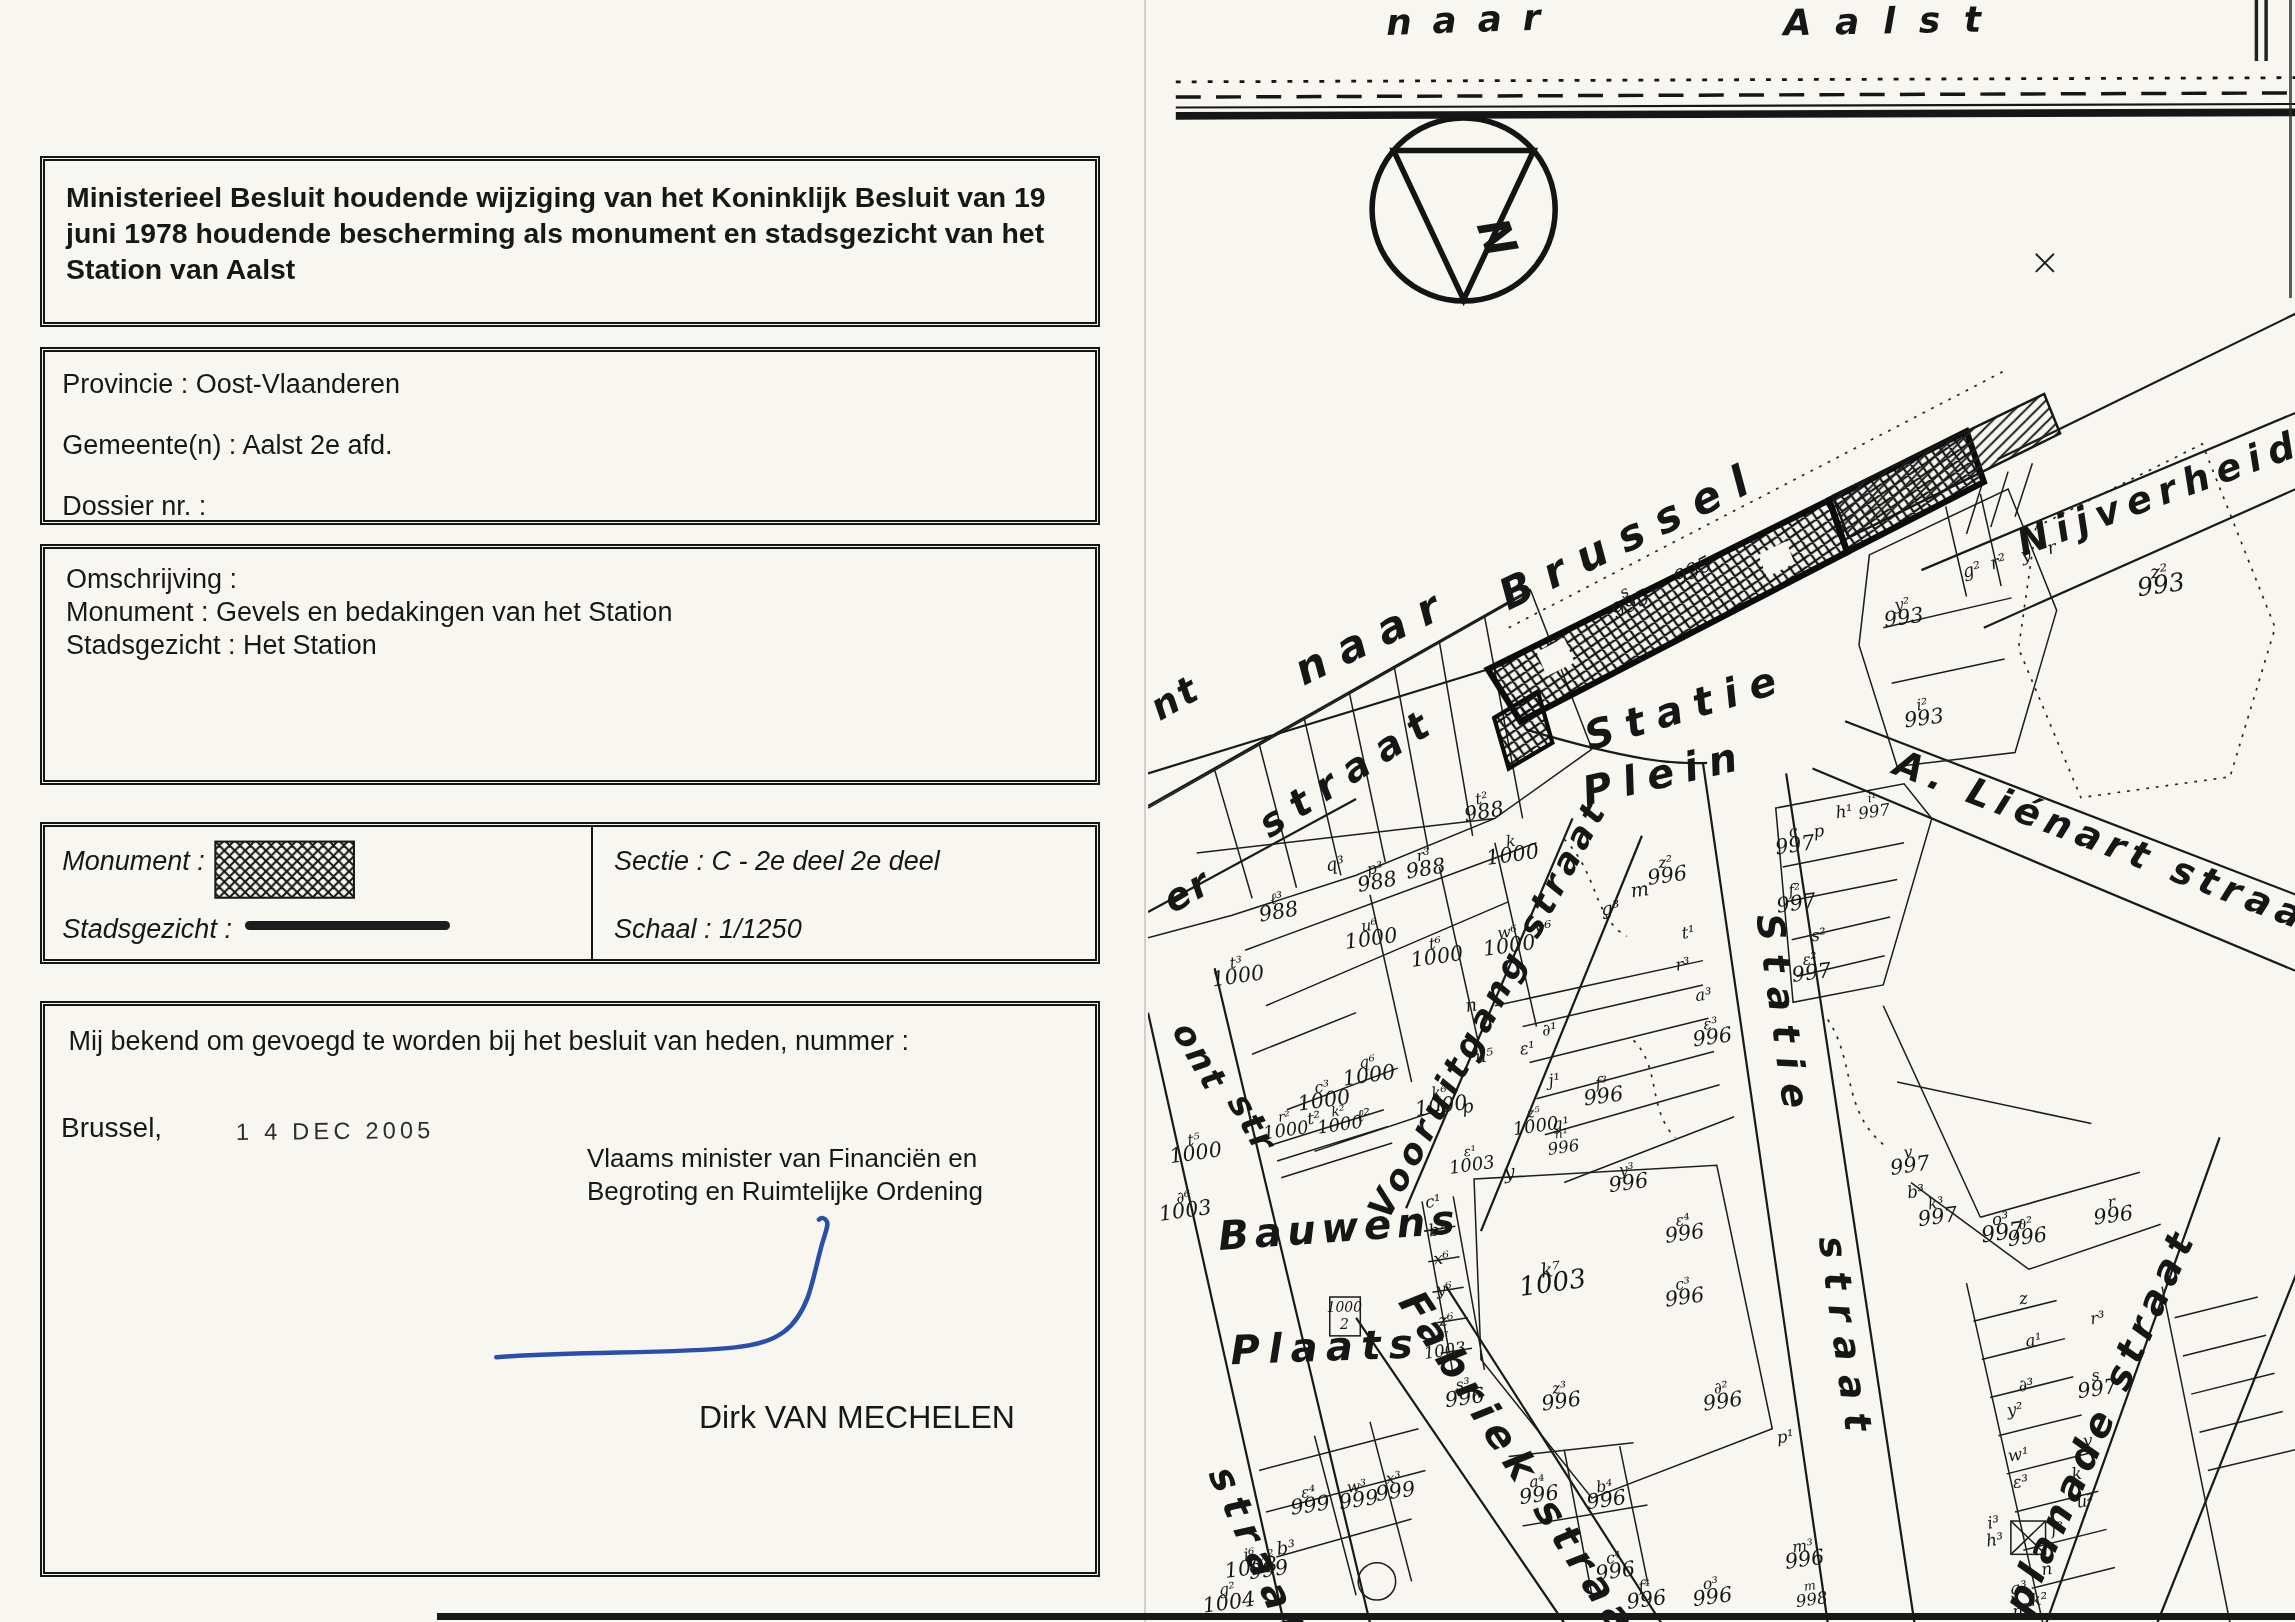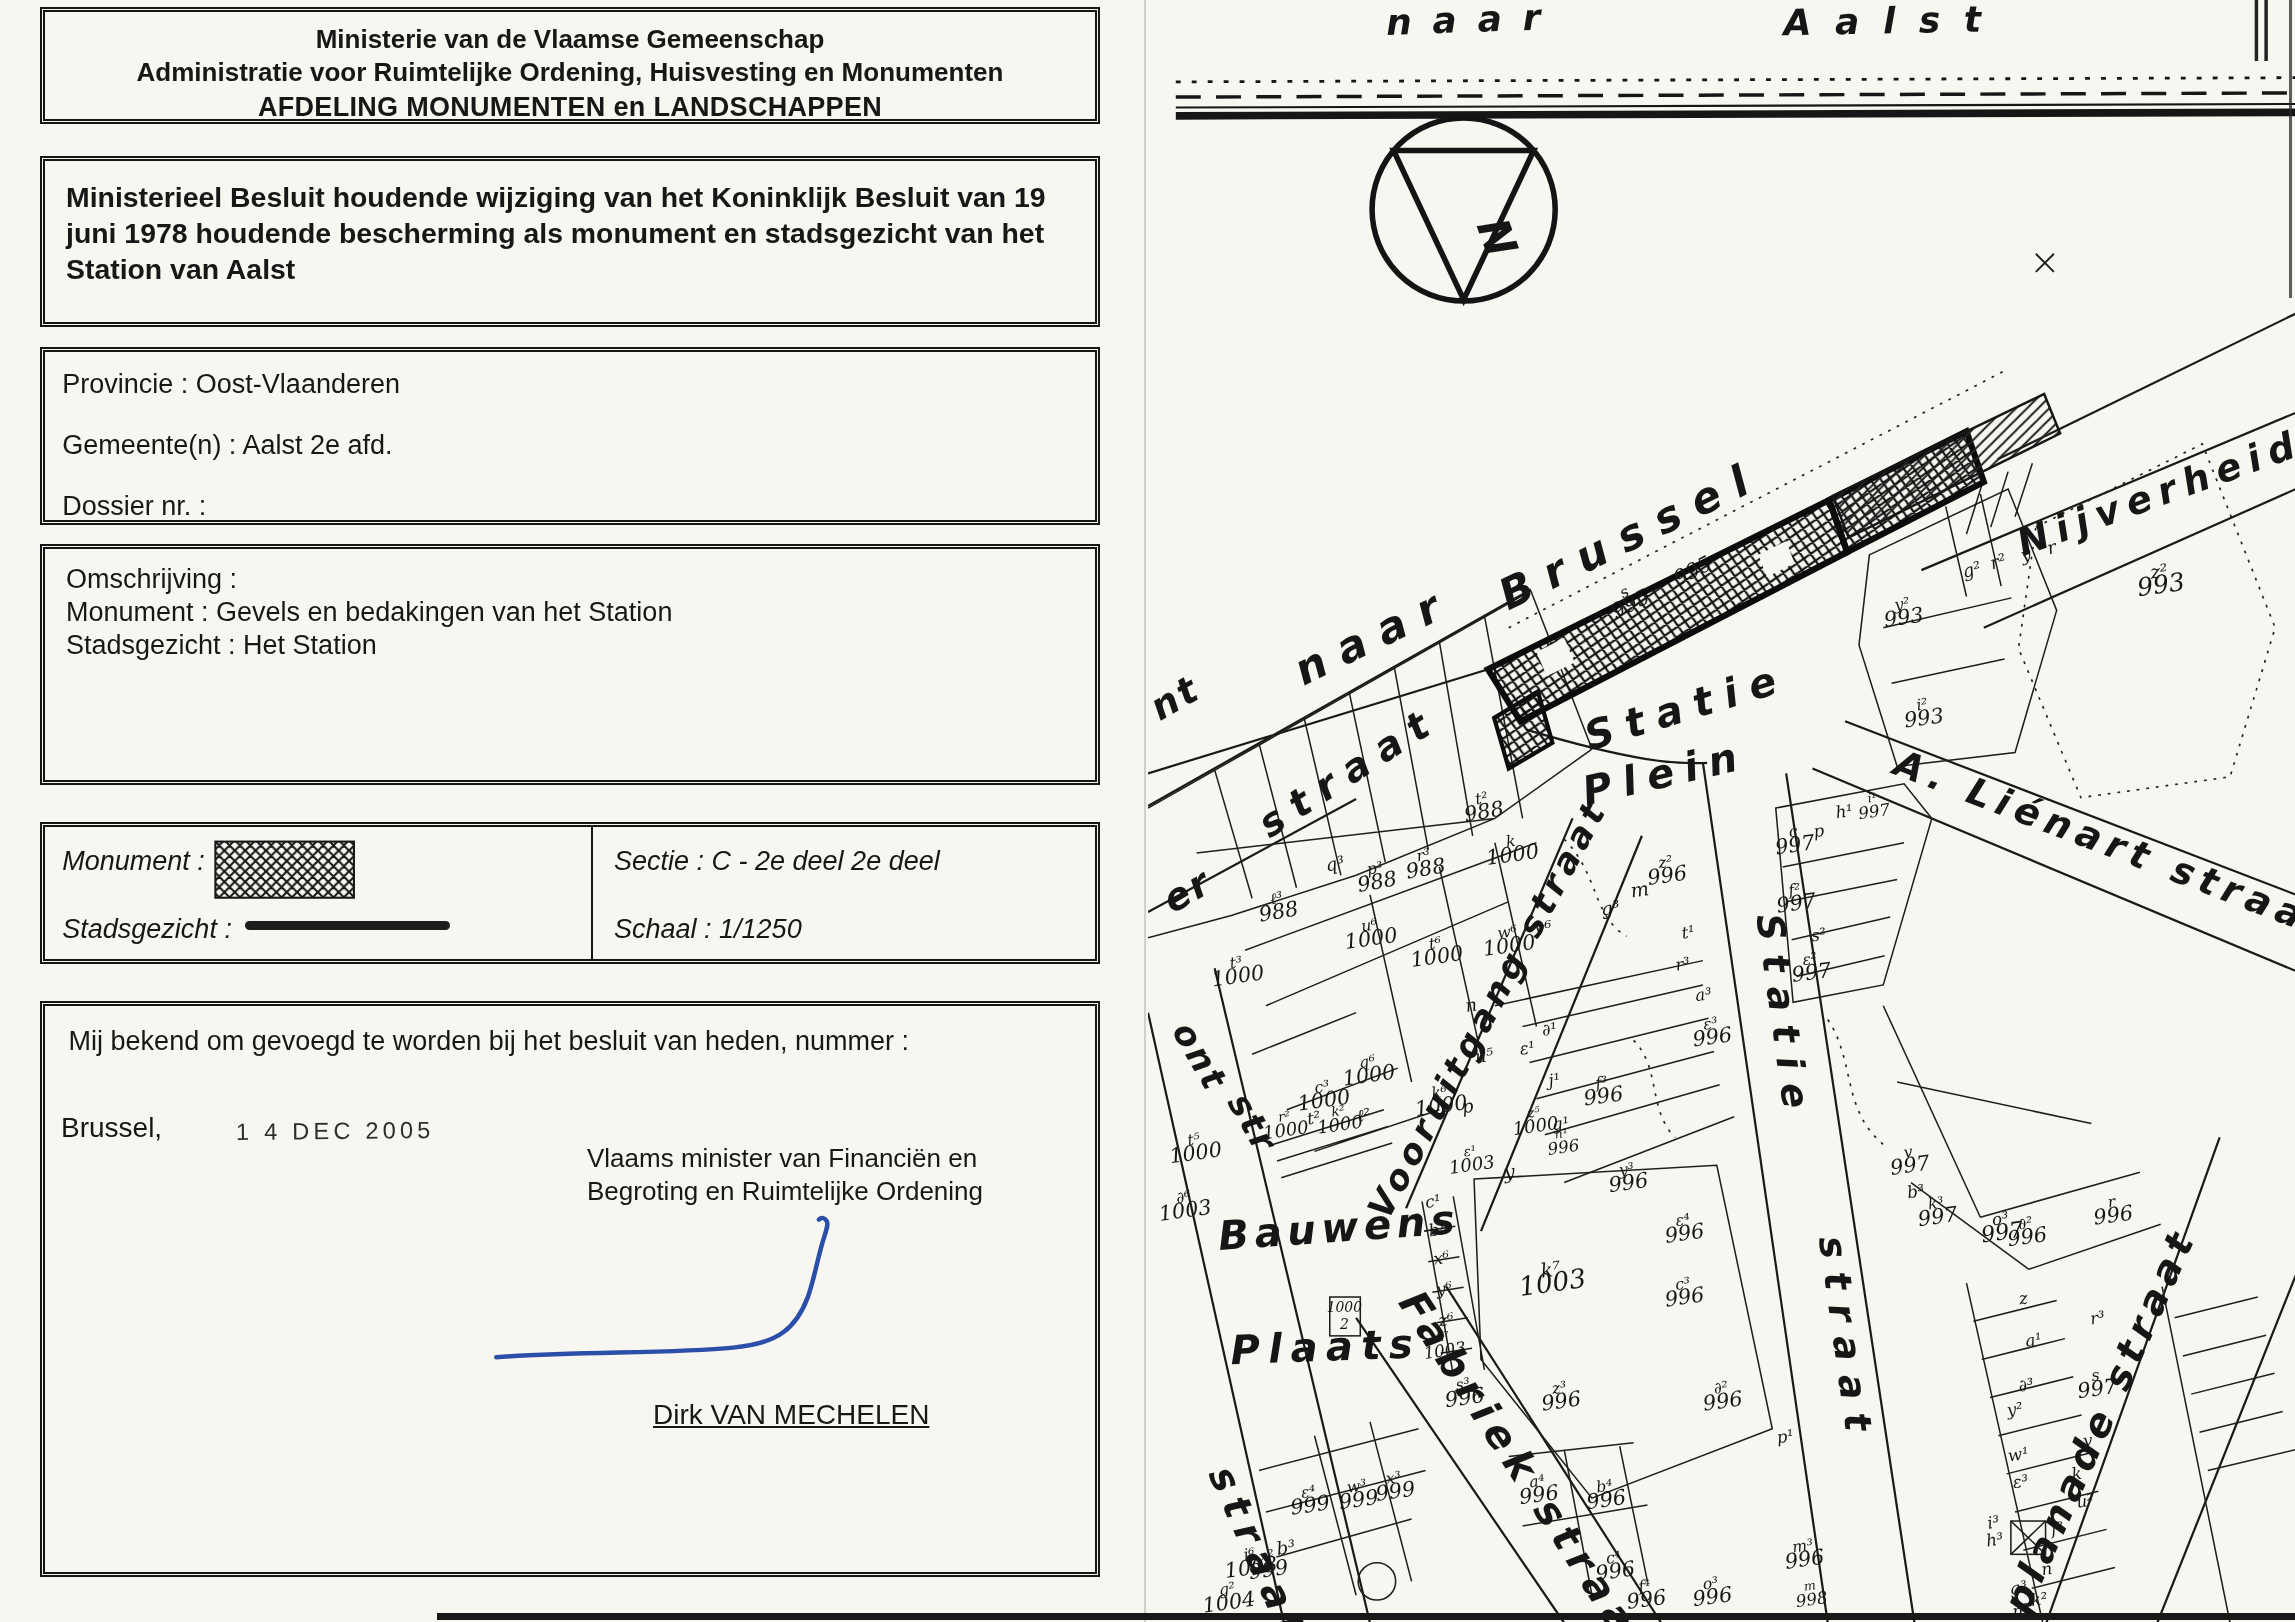--- a/index.html
+++ b/index.html
@@ -22,41 +22,36 @@
   .b4{left:40px;top:544px;width:1060px;height:241px;padding:14px 21px;}
   .b4 div{font-size:27px;line-height:33px;}
   .b5{left:40px;top:822px;width:1060px;height:142px;font-style:italic;}
   .b5 .cell-l{position:absolute;left:0;top:0;bottom:0;width:546px;}
   .b5 .cell-r{position:absolute;left:546px;top:0;bottom:0;right:0;border-left:2.1px solid #161616;}
   .swatch-x{position:absolute;left:169px;top:12.5px;}
   .swatch-line{position:absolute;left:200px;top:94px;width:205px;height:9px;background:#1d1d1d;border-radius:4.9px;}
   .b6{left:40px;top:1001px;width:1060px;height:576px;}
   .stamp{position:absolute;left:191px;top:112px;font-size:23.6px;letter-spacing:4.2px;color:#2e2e2e;transform:rotate(-.6deg);white-space:pre;}
   .minister{position:absolute;left:542px;top:136px;font-size:26px;line-height:33px;}
-  .name{position:absolute;left:608px;top:393px;font-size:28px;text-decoration:underline;}
+  .name{position:absolute;left:654px;top:393px;font-size:32px;}
   .sig-svg{position:absolute;left:444px;top:208px;}
   .fold{position:absolute;left:1144px;top:0;width:2.1px;height:100%;background:rgba(40,40,40,.18);}
   .bottom-strip{position:absolute;left:437px;right:0;bottom:2.8px;height:7.6px;background:#181818;}
   .edge-r{position:absolute;right:2.8px;top:0;width:2.8px;height:298px;background:#2a2a2a;opacity:.75;}
   
   .map-svg{position:absolute;left:1148px;top:0;}
   .map-svg text{fill:#161616;}
   .street{font-family:"DejaVu Sans",sans-serif;font-style:italic;font-weight:600;}
   .parcel{font-family:"DejaVu Serif",serif;font-style:italic;}
 </style>
 </head>
 <body>
 
 <div class="page">
 
-  <section class="box b1">
-    <div class="l1">Ministerie van de Vlaamse Gemeenschap</div>
-    <div class="l2">Administratie voor Ruimtelijke Ordening, Huisvesting en Monumenten</div>
-    <div class="l3">AFDELING MONUMENTEN en LANDSCHAPPEN</div>
-  </section>
 
   <section class="box b2">
     <div class="title">Ministerieel Besluit houdende wijziging van het Koninklijk Besluit van 19 juni 1978 houdende bescherming als monument en stadsgezicht van het Station van Aalst</div>
   </section>
 
   <section class="box b3">
     <div class="cell-l">
       <div class="row" style="left:17.3px;top:17.3px">Provincie : Oost-Vlaanderen</div>
       <div class="row" style="left:17.3px;top:78px">Gemeente(n) : Aalst 2e afd.</div>
       <div class="row" style="left:17.3px;top:139px">Dossier nr. :</div>

